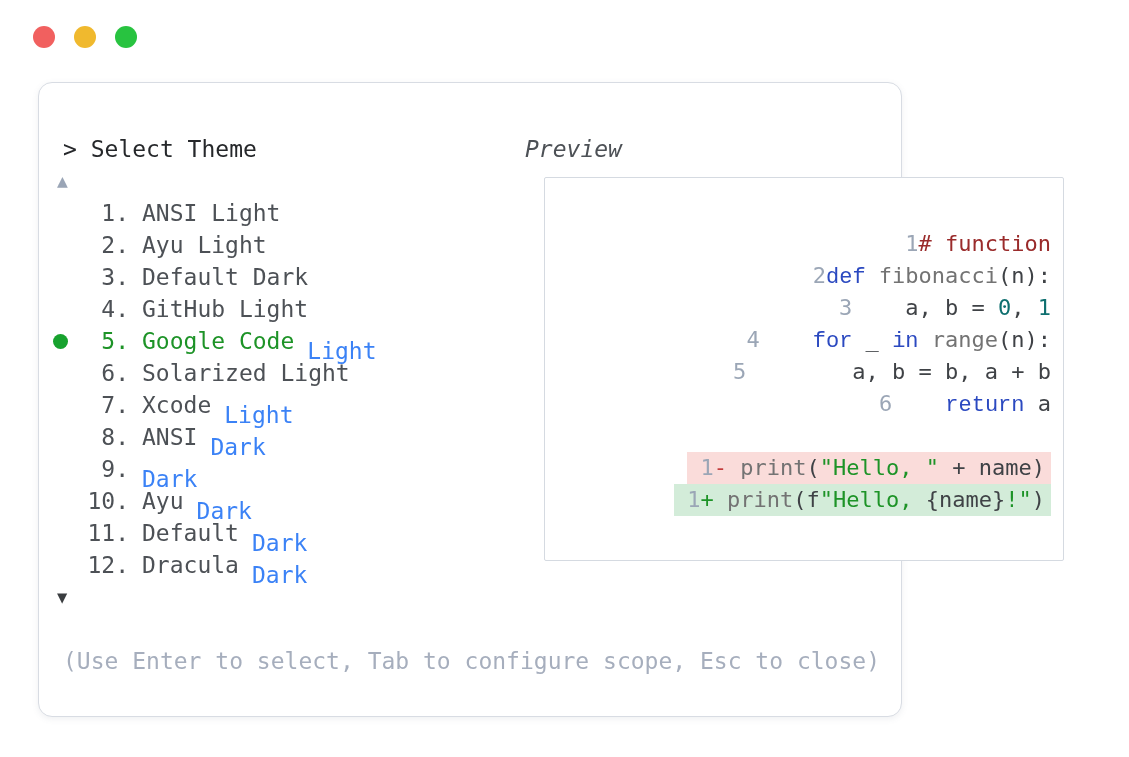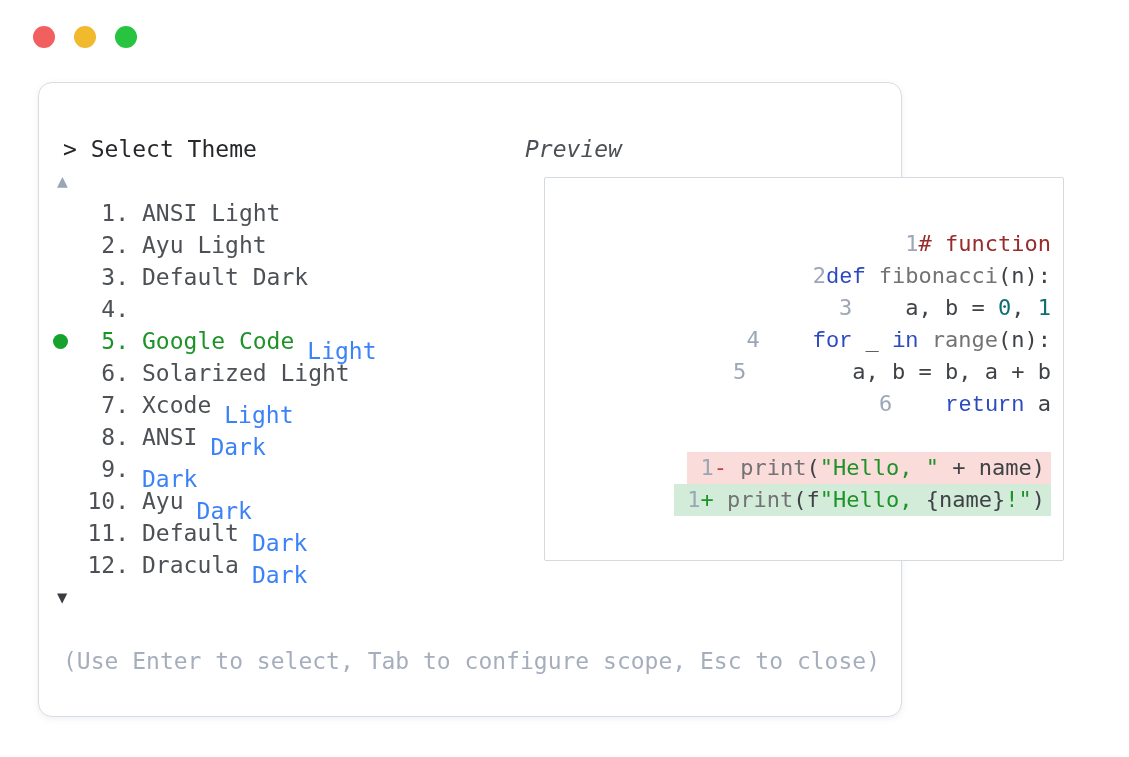--- a/index.html
+++ b/index.html
@@ -80,20 +80,21 @@
     </div>
     <div class="row item">
       <span class="marker"></span>
       <span class="num">3.</span>
       <span class="name">Default Dark</span>
       <span class="suffix"></span>
     </div>
     <div class="row item">
       <span class="marker"></span>
       <span class="num">4.</span>
+      <span class="name">GitHub Light</span>
       <span class="suffix"></span>
     </div>
     <div class="row item selected">
       <span class="marker"><span class="bullet"></span></span>
       <span class="num">5.</span>
       <span class="name">Google Code</span>
       <span class="suffix">Light</span>
     </div>
     <div class="row item">
       <span class="marker"></span>

